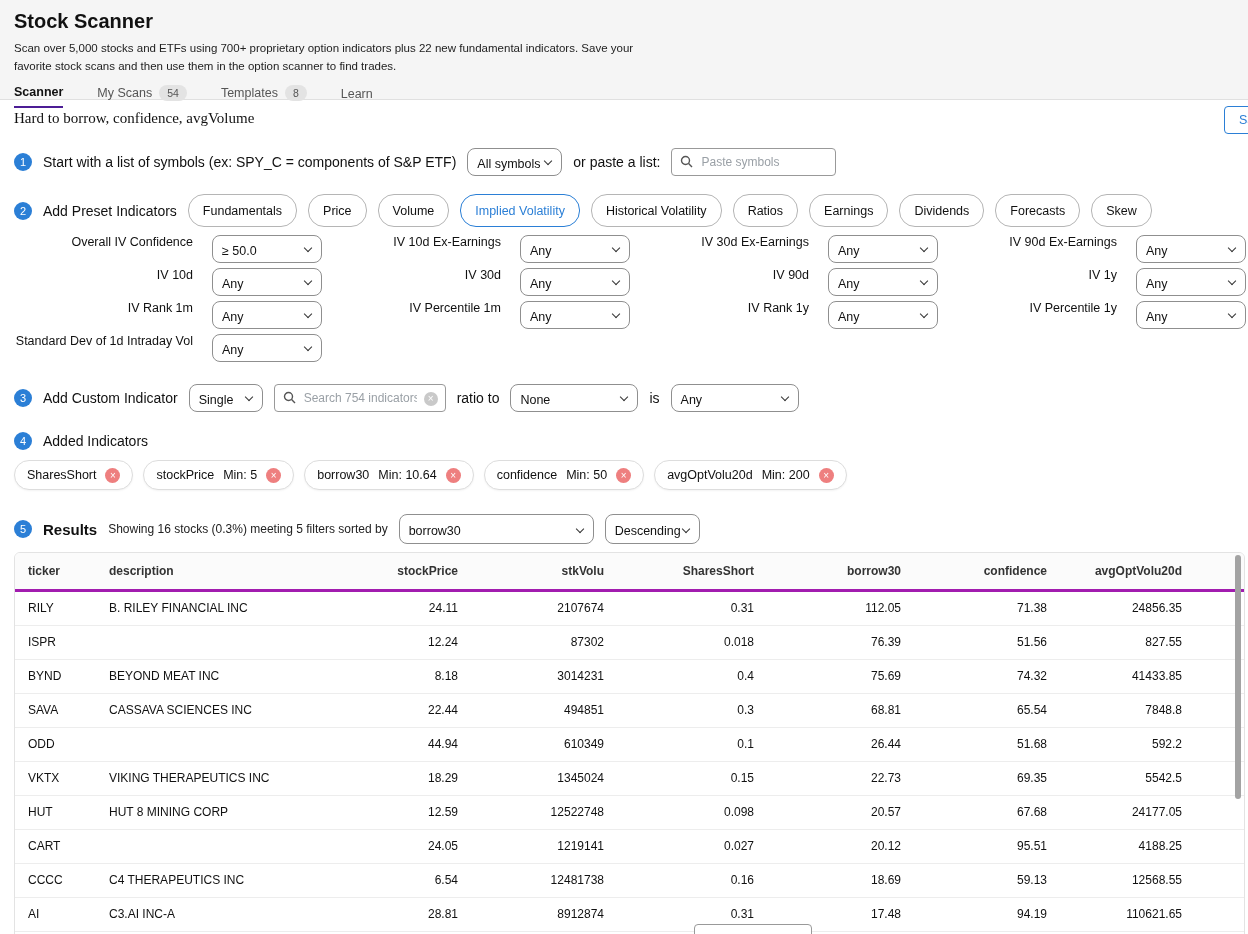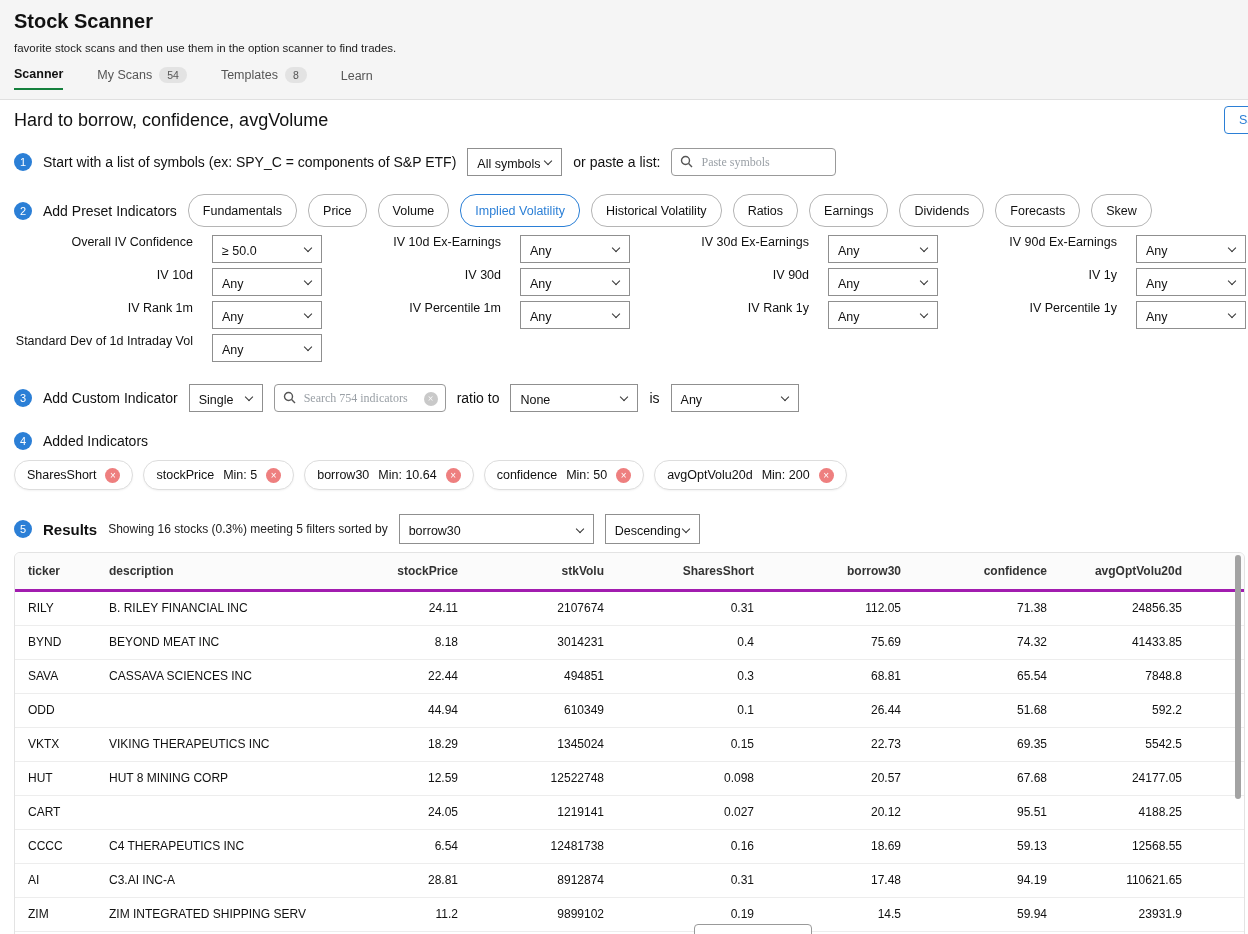--- a/index.html
+++ b/index.html
@@ -7,42 +7,42 @@
   body {
     width:1248px; height:934px; overflow:hidden; position:relative;
     font-family:"Liberation Sans", sans-serif; font-size:13px; color:#111; background:#fff;
   }
   
   .header-band { background:#f5f5f5; border-bottom:1px solid #e0e0e0; height:100px; padding:10px 14px 0; }
   .page-title { font-size:20px; font-weight:bold; margin:0; }
   .desc { font-size:11.5px; color:#222; margin-top:7px; line-height:1.55; }
   .tabs { display:flex; gap:34px; margin-top:9px; align-items:flex-end; }
   .tab { font-size:12.5px; color:#555; padding-bottom:7px; cursor:pointer; display:flex; gap:7px; align-items:center; }
-  .tab.active { color:#111; font-weight:bold; border-bottom:2px solid #15803d; }
+  .tab.active { color:#111; font-weight:bold; border-bottom:2px solid #4c1d95; }
   .badge { background:#e3e3e3; color:#555; font-size:10.5px; padding:2px 8px; border-radius:9px; font-weight:normal; }
   
   .scan-row { position:relative; padding:10px 14px 8px; height:44px; }
-  .scan-name { font-size:18px; }
+  .scan-name { font-size:15px;font-family:Liberation Serif, serif; }
   .save-btn { position:absolute; left:1224px; top:6px; border:1px solid #2b7fd6; color:#2b7fd6; background:#fff;
     border-radius:4px; padding:6px 14px; font-size:12.5px; cursor:pointer; font-family:inherit; }
   
   .content { padding:0 14px; }
   .step-row { display:flex; align-items:center; gap:11px; }
   .step-circle { width:18px; height:18px; border-radius:50%; background:#2b7fd6; color:#fff; font-size:11px;
     display:flex; align-items:center; justify-content:center; flex:none; }
   .step-label { font-size:14px; white-space:nowrap; }
   .step-label.big { font-size:15px; font-weight:bold; }
   
-  .select { position:relative; border:1px solid #8f8f8f; border-radius:0; background:#fff; height:28px;
+  .select { position:relative; border:1px solid #8f8f8f; border-radius:8px; background:#fff; height:28px;
     display:flex; align-items:center; padding:4px 26px 0 9px; font-size:12.5px; cursor:pointer; white-space:nowrap; }
   .chev { position:absolute; right:10px; top:9px; width:6px; height:6px;
     border-right:1.6px solid #333; border-bottom:1.6px solid #333; transform:rotate(45deg); pointer-events:none; }
   
   .search-box { position:relative; display:flex; align-items:center; border:1px solid #999; border-radius:4px;
-    height:28px; background:#fff; padding:0 8px 0 27px;font-family:Liberation Serif, serif; }
+    height:28px; background:#fff; padding:0 8px 0 27px; }
   .mag { position:absolute; left:8px; top:6px; line-height:0; }
   .search-box input { border:none; outline:none; font-size:12px; width:100%; font-family:inherit; background:transparent; }
   .search-box input::placeholder { color:#9aa0a6; }
   .clear-icon { position:absolute; right:7px; top:7px; width:14px; height:14px; border-radius:50%; background:#c9c9c9;
     color:#fff; font-size:10px; line-height:14px; text-align:center; cursor:pointer; }
   
   .preset-pill { border:1px solid #b5b5b5; border-radius:16px; padding:0 14px; height:33px; display:flex;
     align-items:center; font-size:12.5px; background:#fff; cursor:pointer; white-space:nowrap; }
   .preset-pill.selected { border-color:#2b7fd6; color:#2b7fd6; }
   
@@ -72,20 +72,21 @@
   .partial-select { position:absolute; left:694px; top:924px; width:118px; height:28px; border:1px solid #999;
     border-radius:4px; background:#fff; z-index:5; }
   .mt4{margin-top:4px;} .mt18{margin-top:18px;} .mt22{margin-top:22px;} .mt20{margin-top:20px;} .mt24{margin-top:24px;}
 </style>
 </head>
 <body>
 
 <div class="header-band">
   <h1 class="page-title">Stock Scanner</h1>
   <div class="desc">
+    <div>Scan over 5,000 stocks and ETFs using 700+ proprietary option indicators plus 22 new fundamental indicators. Save your</div>
     <div>favorite stock scans and then use them in the option scanner to find trades.</div>
   </div>
   <div class="tabs">
     <div class="tab active">
       <span>Scanner</span>
     </div>
     <div class="tab">
       <span>My Scans</span>
       <span class="badge">54</span>
     </div>
@@ -362,20 +363,30 @@
         <td class="c-left">RILY</td>
         <td class="c-left">B. RILEY FINANCIAL INC</td>
         <td>24.11</td>
         <td>2107674</td>
         <td>0.31</td>
         <td>112.05</td>
         <td>71.38</td>
         <td class="last">24856.35</td>
       </tr>
       <tr>
+        <td class="c-left">ISPR</td>
+        <td class="c-left"></td>
+        <td>12.24</td>
+        <td>87302</td>
+        <td>0.018</td>
+        <td>76.39</td>
+        <td>51.56</td>
+        <td class="last">827.55</td>
+      </tr>
+      <tr>
         <td class="c-left">BYND</td>
         <td class="c-left">BEYOND MEAT INC</td>
         <td>8.18</td>
         <td>3014231</td>
         <td>0.4</td>
         <td>75.69</td>
         <td>74.32</td>
         <td class="last">41433.85</td>
       </tr>
       <tr>

